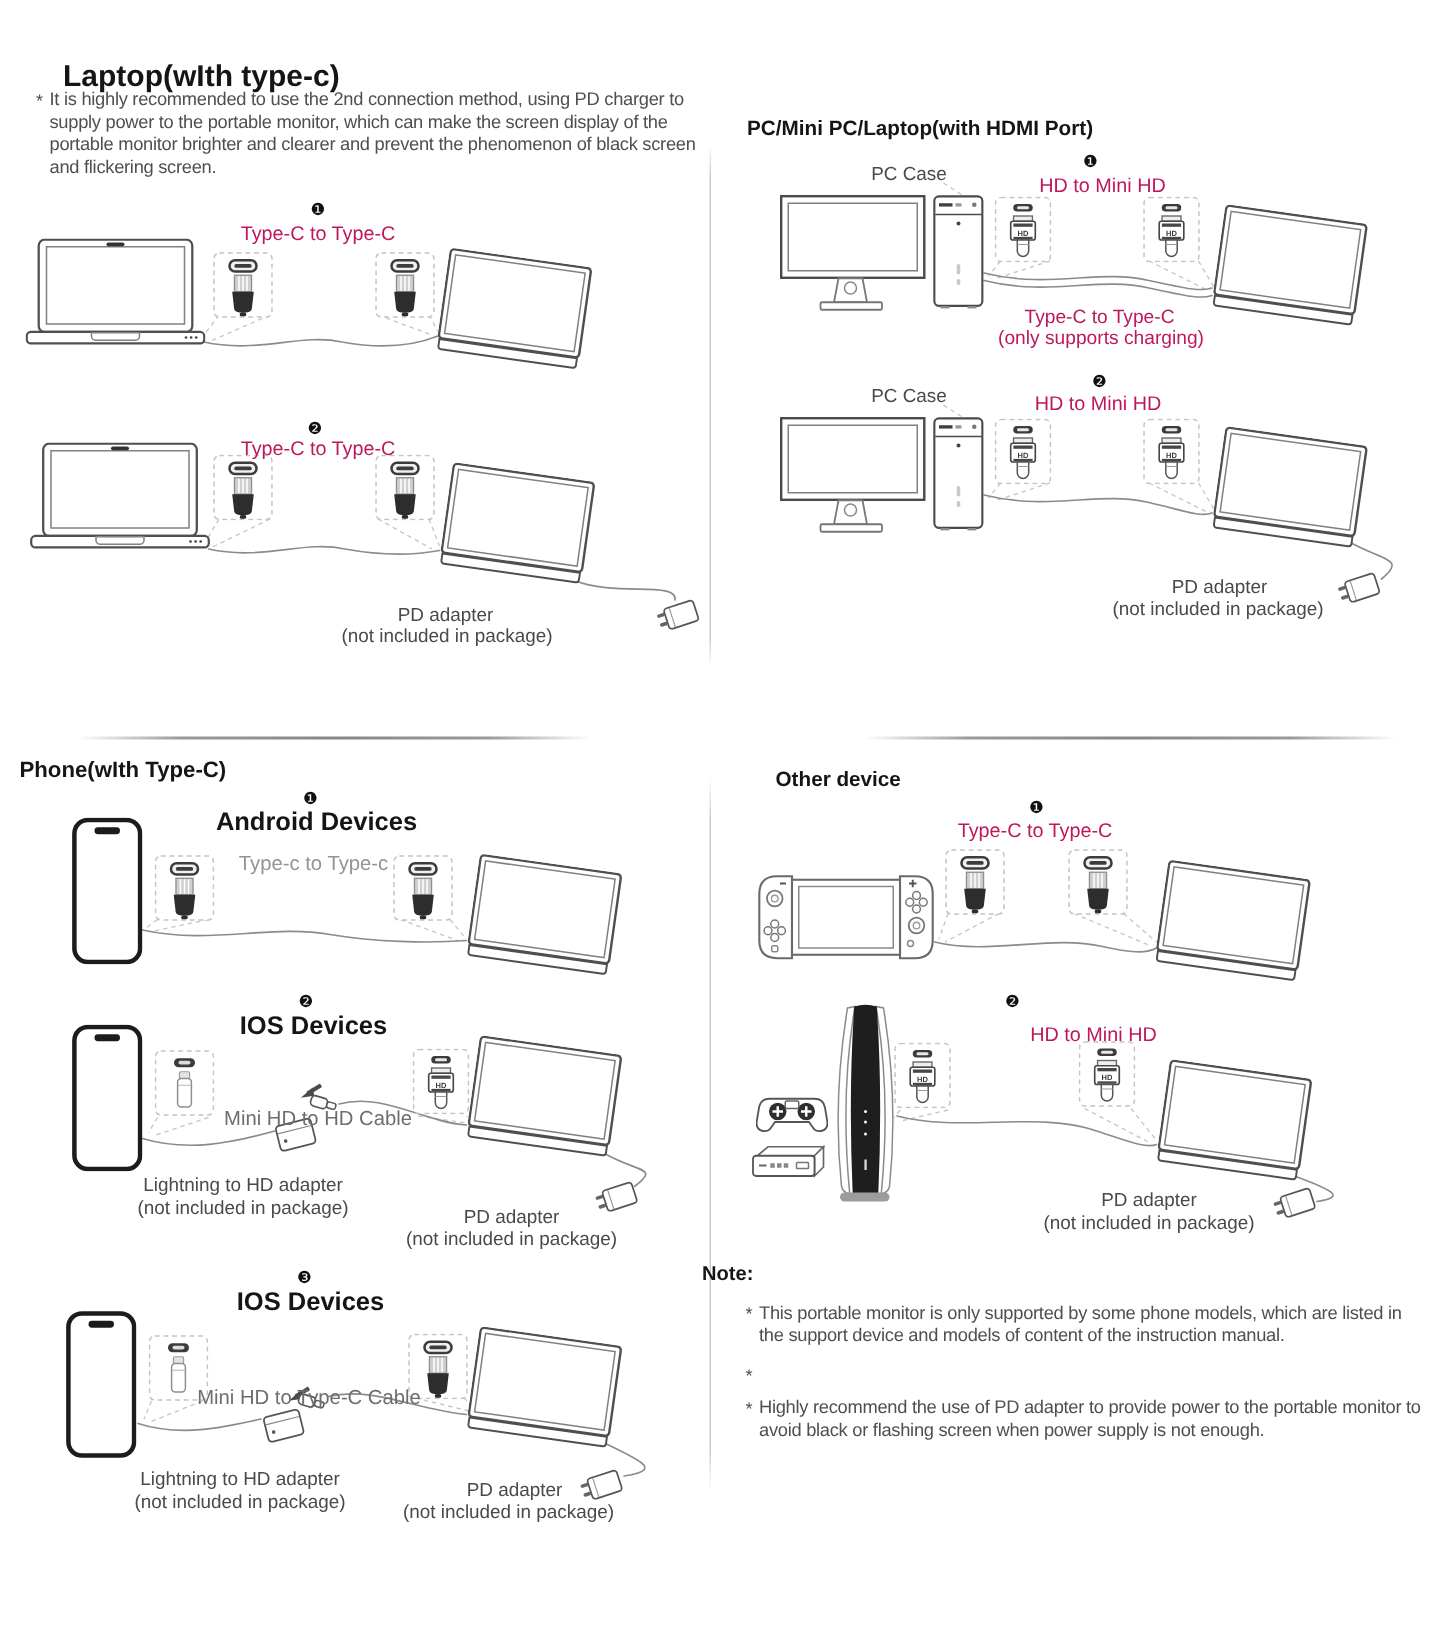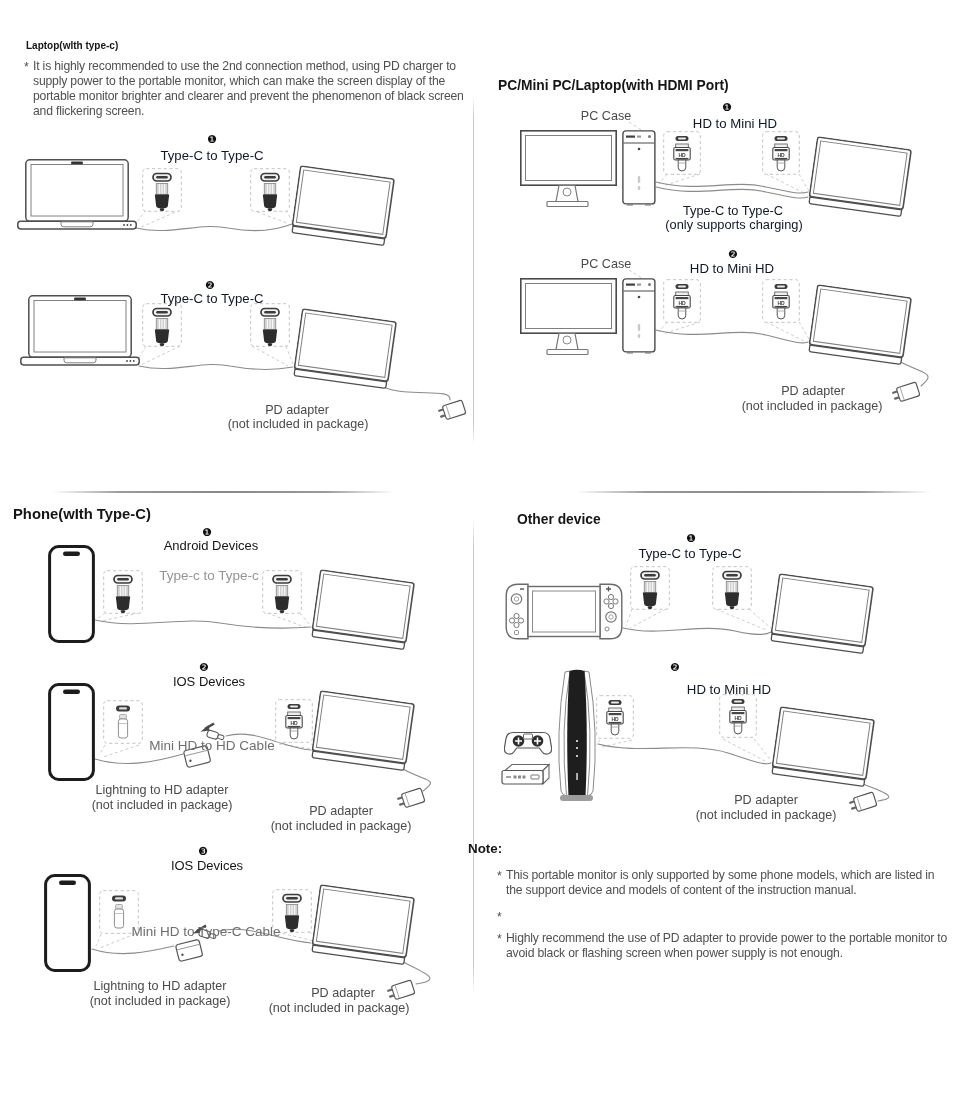--- a/index.html
+++ b/index.html
@@ -4,23 +4,23 @@
 <style>
   *{margin:0;padding:0;box-sizing:border-box}
   html,body{background:#fff;width:960px;height:1100px}
   #page{position:relative;width:960px;height:1100px;background:#fff;overflow:hidden;
         font-family:"Liberation Sans",sans-serif;color:#333}
   section{position:absolute;inset:0;pointer-events:none}
   svg.layer{position:absolute}
   .ttl{position:absolute;font-weight:bold;color:#151515;white-space:nowrap}
   .num{position:absolute;transform:translateX(-50%);font-family:"DejaVu Sans",sans-serif;
        font-size:11px;color:#101010;line-height:1}
-  .lbl{position:absolute;transform:translateX(-50%);font-size:13.2px;color:#0f172a;
+  .lbl{position:absolute;transform:translateX(-50%);font-size:13.2px;color:#be185d;
        white-space:nowrap;line-height:1.15}
-  .heading{position:absolute;transform:translateX(-50%);font-size:13px;font-weight:normal;
+  .heading{position:absolute;transform:translateX(-50%);font-size:17px;font-weight:bold;
        color:#151515;white-space:nowrap}
   .cap{position:absolute;transform:translateX(-50%);font-size:12.6px;color:#4a4a4a;
        white-space:nowrap;line-height:1.2;text-align:center}
   .note{position:absolute;font-size:12.2px;letter-spacing:-0.18px;line-height:15px;
        color:#4f4f4f;padding-left:9px}
   .note .star{position:absolute;left:0;top:1px}
   .faint{color:#949494}
   .mid{color:#6e6e6e}
   .vdiv{position:absolute;width:1.5px;
        background:linear-gradient(180deg,rgba(200,200,200,0),#c9c9c9 6%,#c9c9c9 94%,rgba(200,200,200,0))}
@@ -216,21 +216,21 @@
         <path class="cable" d="M383,387 C410,398 452,387 450,400"></path>
         <use href="#sym-laptop" x="20" y="295" width="120" height="72"></use>
         <use href="#sym-usbc" x="142" y="303" width="40" height="44"></use>
         <use href="#sym-usbc" x="250" y="303" width="40" height="44"></use>
         <g transform="translate(302,308) rotate(8)">
             <use href="#sym-monitor" width="100" height="70"></use>
           </g>
         <use href="#sym-plug" x="436" y="397" width="32" height="27"></use>
       </g>
     </svg>
-    <div class="ttl" style="left:26px;top:40px;font-size:10px">Laptop(wIth type-c)</div>
+    <div class="ttl" style="left:42px;top:40px;font-size:20px">Laptop(wIth type-c)</div>
     <div class="note" style="left:24px;top:59px;width:442px"><span class="star">*</span><span>It is highly recommended to use the 2nd connection method, using PD charger to supply power to the portable monitor, which can make the screen display of the portable monitor brighter and clearer and prevent the phenomenon of black screen and flickering screen.</span></div>
     <div class="num" style="left:212px;top:134px">❶</div>
     <div class="lbl" style="left:212px;top:148px">Type-C to Type-C</div>
     <div class="num" style="left:210px;top:280px">❷</div>
     <div class="lbl" style="left:212px;top:291px">Type-C to Type-C</div>
     <div class="cap" style="left:297px;top:403px">PD adapter</div>
     <div class="cap" style="left:298px;top:417px">(not included in package)</div>
   </section>
 
   <section>

